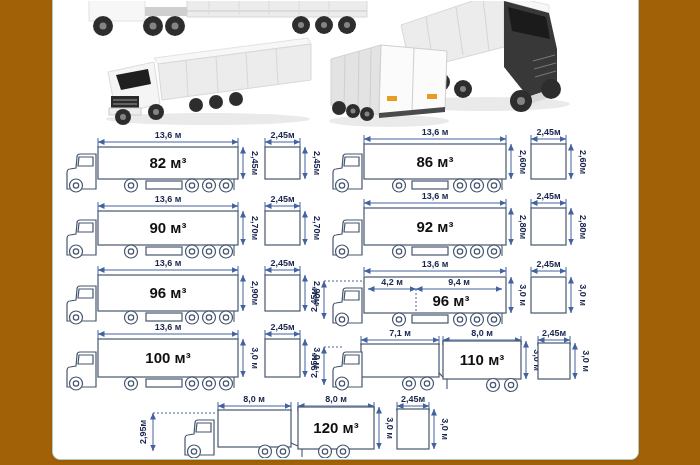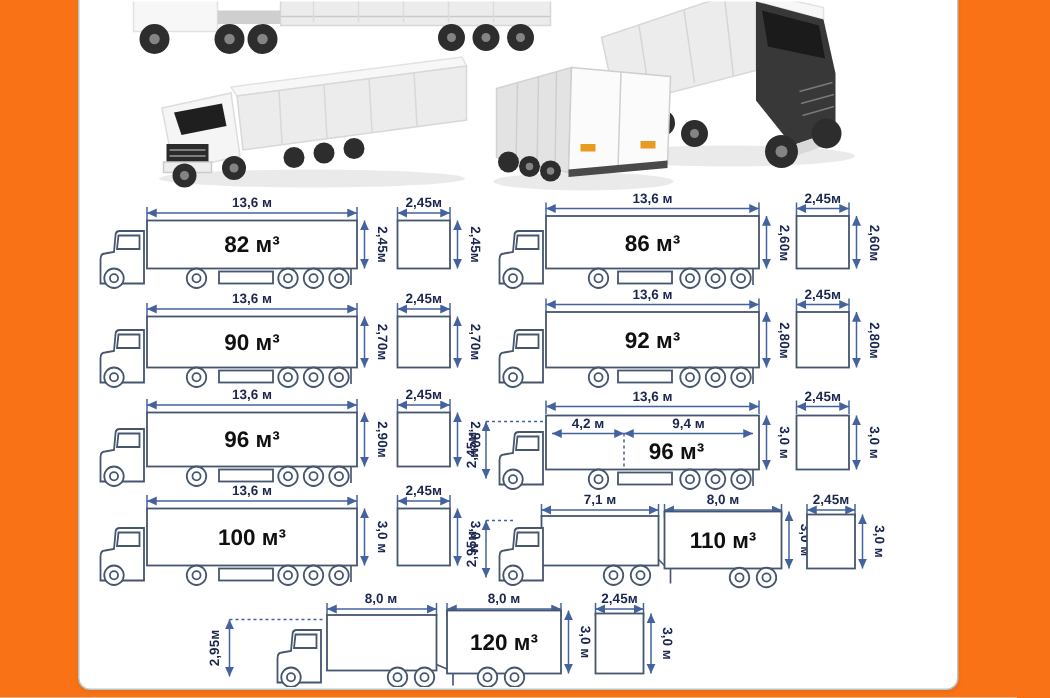--- a/index.html
+++ b/index.html
@@ -1,16 +1,16 @@
 <!DOCTYPE html>
 <html><head>
 <meta charset="utf-8">
 <style>
   html,body{margin:0;padding:0;}
-  .page{position:relative;width:700px;height:465px;background:#f97316;overflow:hidden;
+  .page{position:relative;width:700px;height:465px;background:#a16207;overflow:hidden;
         font-family:"Liberation Sans",sans-serif;}
   .card{position:absolute;left:52px;top:-12px;width:585px;height:470px;background:#ffffff;
         border:1px solid #b7c5c6;border-radius:8px;box-shadow:0 1px 3px rgba(0,0,0,.07);}
   .canvas{position:absolute;left:0;top:12px;width:585px;height:457px;}
   
   .bx{fill:#ffffff;stroke:#46566e;stroke-width:1.2;}
   .ln{fill:none;stroke:#46566e;stroke-width:1.1;}
   .dm{fill:none;stroke:#44639e;stroke-width:1;}
   .dot{stroke-dasharray:2 2;}
   .dmt{fill:#1c2750;font:bold 9px "Liberation Sans",sans-serif;text-anchor:middle;}

